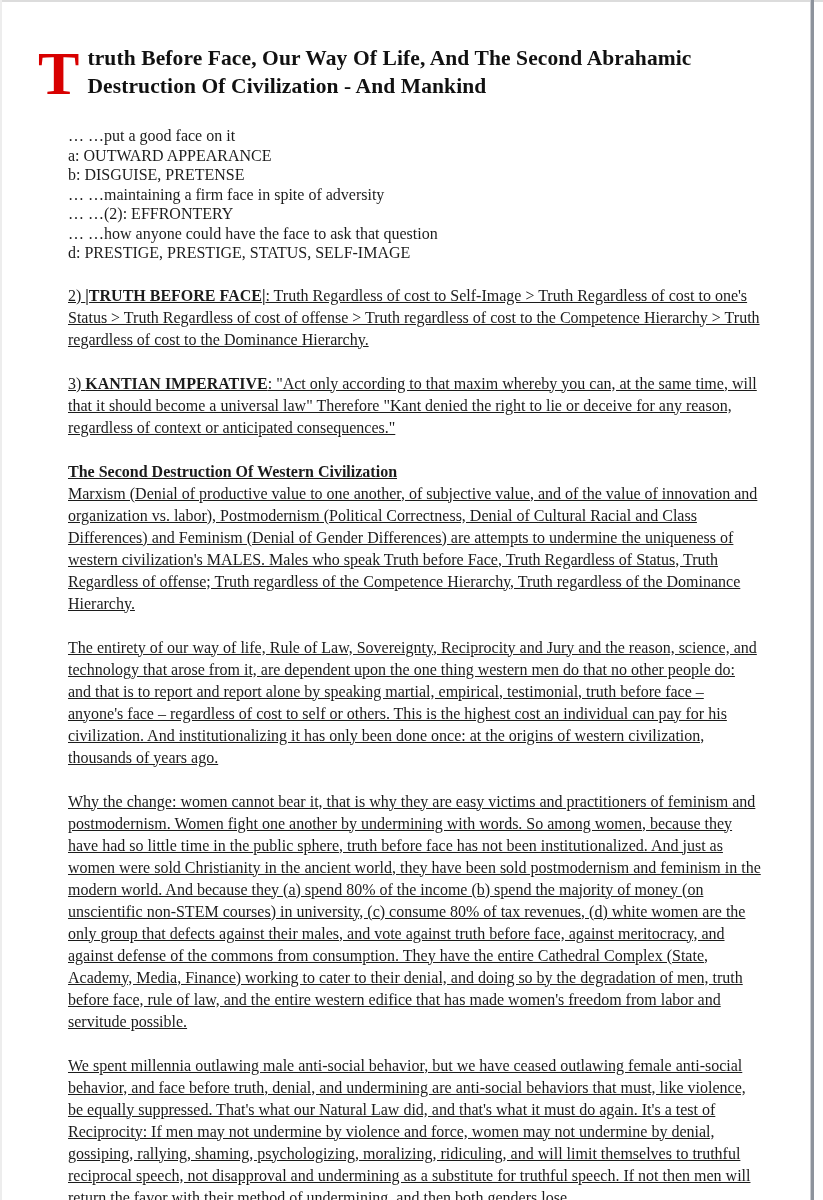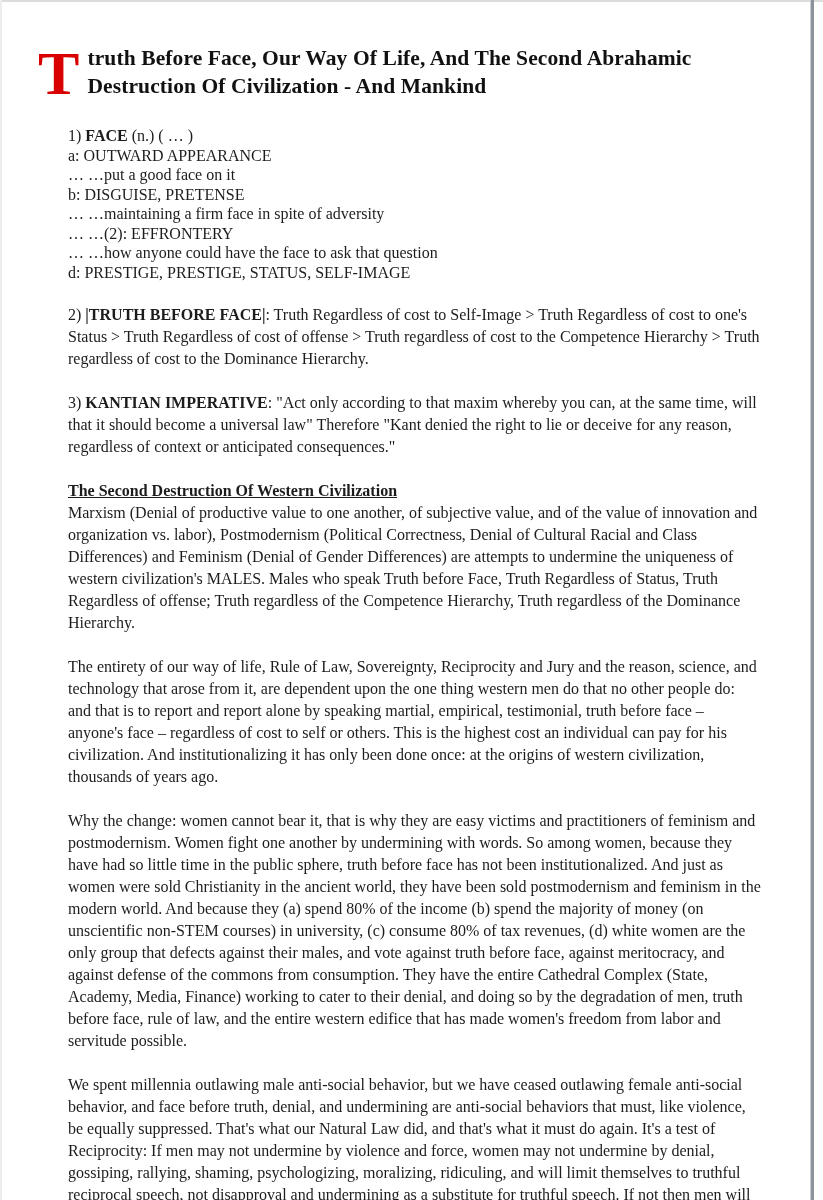--- a/index.html
+++ b/index.html
@@ -52,38 +52,37 @@
     font-size: 16px;
     line-height: 22px;
   }
   .deflist {
     line-height: 19.5px;
     margin: 0 0 20px 0;
   }
   .block { margin: 22px 0; }
   .bold { font-weight: bold; }
   .section-heading { font-weight: bold; text-decoration: underline; }
-  p { margin: 0; }
+  p { margin: 0; text-decoration: underline; }
 </style>
 </head>
 <body>
 
 <div class="top-border"></div>
 <div class="left-edge"></div>
 <div class="scrollbar-line"></div>
 
 <article>
   <h1 class="title"><span class="dropcap">T</span><span>truth Before Face, Our Way Of Life, And The Second Abrahamic Destruction Of Civilization - And Mankind</span></h1>
 
   <div class="content">
 
     <div class="deflist">
-      <div><span>1) </span><span class="bold">FACE</span><span> (n.) ( … )</span></div>
+      <div>… …put a good face on it</div>
       <div>a: OUTWARD APPEARANCE</div>
-      <div>… …put a good face on it</div>
       <div>b: DISGUISE, PRETENSE</div>
       <div>… …maintaining a firm face in spite of adversity</div>
       <div>… …(2): EFFRONTERY</div>
       <div>… …how anyone could have the face to ask that question</div>
       <div>d: PRESTIGE, PRESTIGE, STATUS, SELF-IMAGE</div>
     </div>
 
     <p class="block"><span>2) </span><span class="bold">|TRUTH BEFORE FACE|</span><span>: Truth Regardless of cost to Self-Image &gt; Truth Regardless of cost to one's Status &gt; Truth Regardless of cost of offense &gt; Truth regardless of cost to the Competence Hierarchy &gt; Truth regardless of cost to the Dominance Hierarchy.</span></p>
 
     <p class="block"><span>3) </span><span class="bold">KANTIAN IMPERATIVE</span><span>: "Act only according to that maxim whereby you can, at the same time, will that it should become a universal law" Therefore "Kant denied the right to lie or deceive for any reason, regardless of context or anticipated consequences."</span></p>

